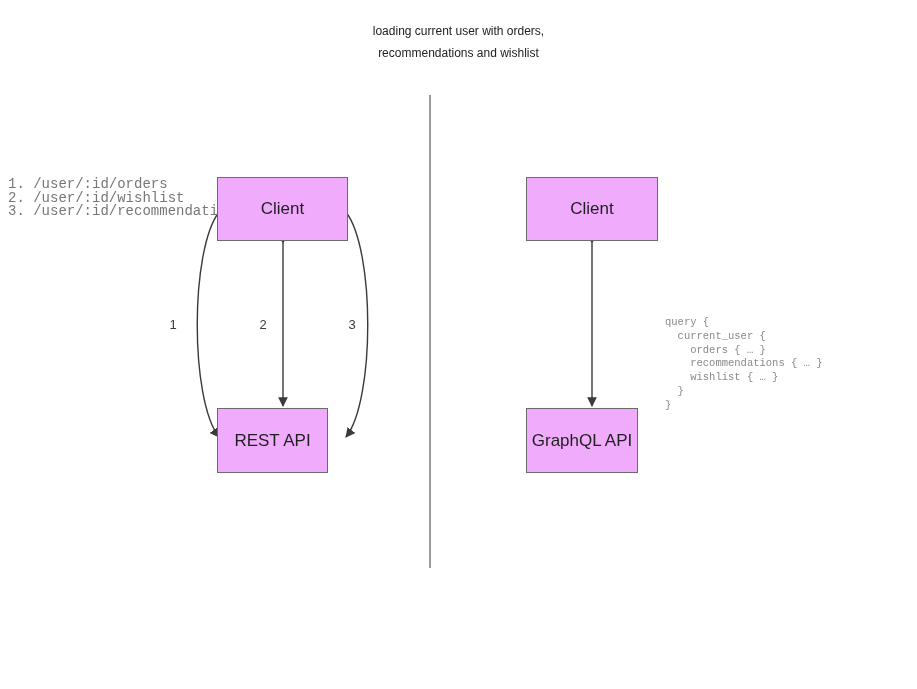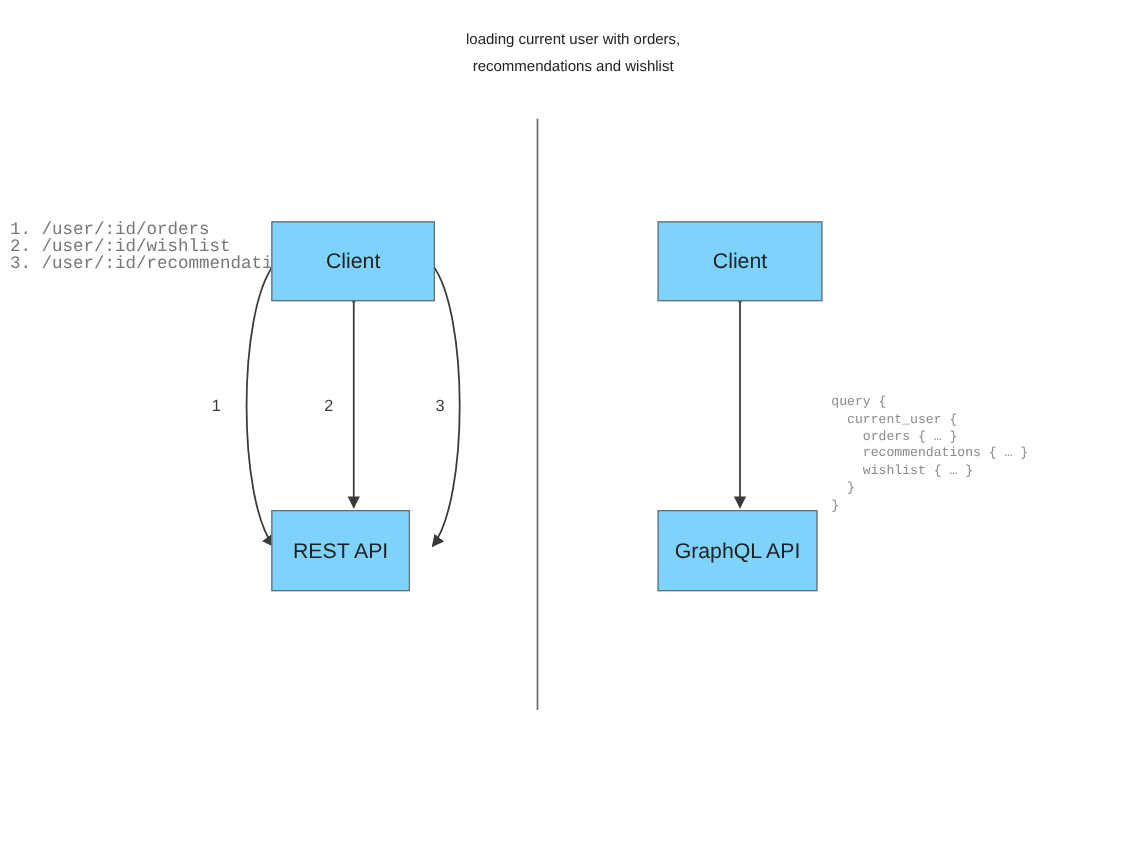--- a/index.html
+++ b/index.html
@@ -56,34 +56,34 @@
     font-size: 10.5px;
     line-height: 13.8px;
     color: #8a8a8a;
     white-space: pre;
     margin-top: 37px;
   }
 
   .node-box {
     position: absolute;
     box-sizing: border-box;
-    background: #7dd3fc;
+    background: #f0abfc;
     border: 1.4px solid #6b6b6b;
     display: flex;
     align-items: center;
     justify-content: center;
     font-size: 17px;
     color: #1f1f1f;
     font-family: "Liberation Sans", sans-serif;
   }
 
   #box-client-rest   { left: 217px; top: 177px; width: 131px; height: 64px; }
   #box-rest-api      { left: 217px; top: 408px; width: 111px; height: 65px; }
   #box-client-gql    { left: 526px; top: 177px; width: 132px; height: 64px; }
-  #box-graphql-api   { left: 526px; top: 408px; width: 128px; height: 65px; }
+  #box-graphql-api   { left: 526px; top: 408px; width: 112px; height: 65px; }
 
   .edge-label {
     position: absolute;
     font-size: 13px;
     color: #3a3a3a;
     font-family: "Liberation Sans", sans-serif;
     text-align: center;
   }
   #edge-label-1 { left: 160px; top: 317px; width: 26px; }
   #edge-label-2 { left: 250px; top: 317px; width: 26px; }

